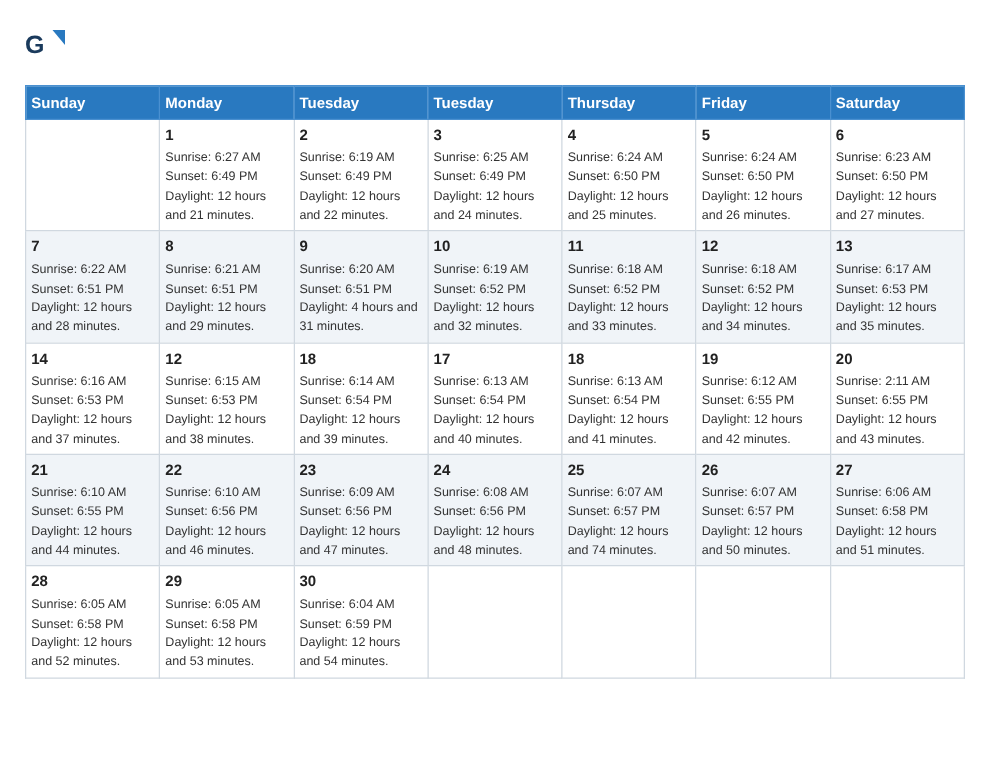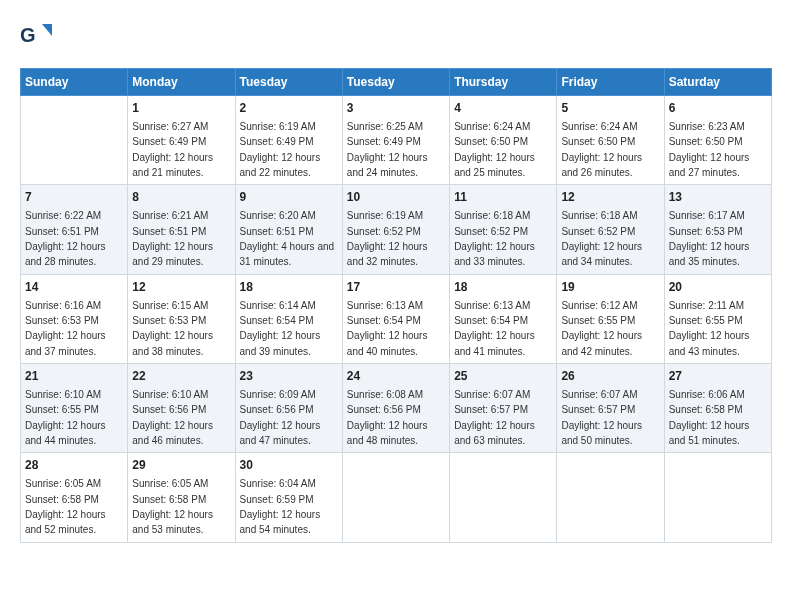--- a/index.html
+++ b/index.html
@@ -138,21 +138,21 @@
         <td><span class="day-number">17</span><span class="cell-info">Sunrise: 6:13 AM</span><br><span class="cell-info">Sunset: 6:54 PM</span><br><span class="cell-info">Daylight: 12 hours and 40 minutes.</span></td>
         <td><span class="day-number">18</span><span class="cell-info">Sunrise: 6:13 AM</span><br><span class="cell-info">Sunset: 6:54 PM</span><br><span class="cell-info">Daylight: 12 hours and 41 minutes.</span></td>
         <td><span class="day-number">19</span><span class="cell-info">Sunrise: 6:12 AM</span><br><span class="cell-info">Sunset: 6:55 PM</span><br><span class="cell-info">Daylight: 12 hours and 42 minutes.</span></td>
         <td><span class="day-number">20</span><span class="cell-info">Sunrise: 2:11 AM</span><br><span class="cell-info">Sunset: 6:55 PM</span><br><span class="cell-info">Daylight: 12 hours and 43 minutes.</span></td>
       </tr>
       <tr>
         <td><span class="day-number">21</span><span class="cell-info">Sunrise: 6:10 AM</span><br><span class="cell-info">Sunset: 6:55 PM</span><br><span class="cell-info">Daylight: 12 hours and 44 minutes.</span></td>
         <td><span class="day-number">22</span><span class="cell-info">Sunrise: 6:10 AM</span><br><span class="cell-info">Sunset: 6:56 PM</span><br><span class="cell-info">Daylight: 12 hours and 46 minutes.</span></td>
         <td><span class="day-number">23</span><span class="cell-info">Sunrise: 6:09 AM</span><br><span class="cell-info">Sunset: 6:56 PM</span><br><span class="cell-info">Daylight: 12 hours and 47 minutes.</span></td>
         <td><span class="day-number">24</span><span class="cell-info">Sunrise: 6:08 AM</span><br><span class="cell-info">Sunset: 6:56 PM</span><br><span class="cell-info">Daylight: 12 hours and 48 minutes.</span></td>
-        <td><span class="day-number">25</span><span class="cell-info">Sunrise: 6:07 AM</span><br><span class="cell-info">Sunset: 6:57 PM</span><br><span class="cell-info">Daylight: 12 hours and 63 minutes.</span></td>
+        <td><span class="day-number">25</span><span class="cell-info">Sunrise: 6:07 AM</span><br><span class="cell-info">Sunset: 6:57 PM</span><br><span class="cell-info">Daylight: 12 hours and 74 minutes.</span></td>
         <td><span class="day-number">26</span><span class="cell-info">Sunrise: 6:07 AM</span><br><span class="cell-info">Sunset: 6:57 PM</span><br><span class="cell-info">Daylight: 12 hours and 50 minutes.</span></td>
         <td><span class="day-number">27</span><span class="cell-info">Sunrise: 6:06 AM</span><br><span class="cell-info">Sunset: 6:58 PM</span><br><span class="cell-info">Daylight: 12 hours and 51 minutes.</span></td>
       </tr>
       <tr>
         <td><span class="day-number">28</span><span class="cell-info">Sunrise: 6:05 AM</span><br><span class="cell-info">Sunset: 6:58 PM</span><br><span class="cell-info">Daylight: 12 hours and 52 minutes.</span></td>
         <td><span class="day-number">29</span><span class="cell-info">Sunrise: 6:05 AM</span><br><span class="cell-info">Sunset: 6:58 PM</span><br><span class="cell-info">Daylight: 12 hours and 53 minutes.</span></td>
         <td><span class="day-number">30</span><span class="cell-info">Sunrise: 6:04 AM</span><br><span class="cell-info">Sunset: 6:59 PM</span><br><span class="cell-info">Daylight: 12 hours and 54 minutes.</span></td>
         <td></td>
         <td></td>
         <td></td>

